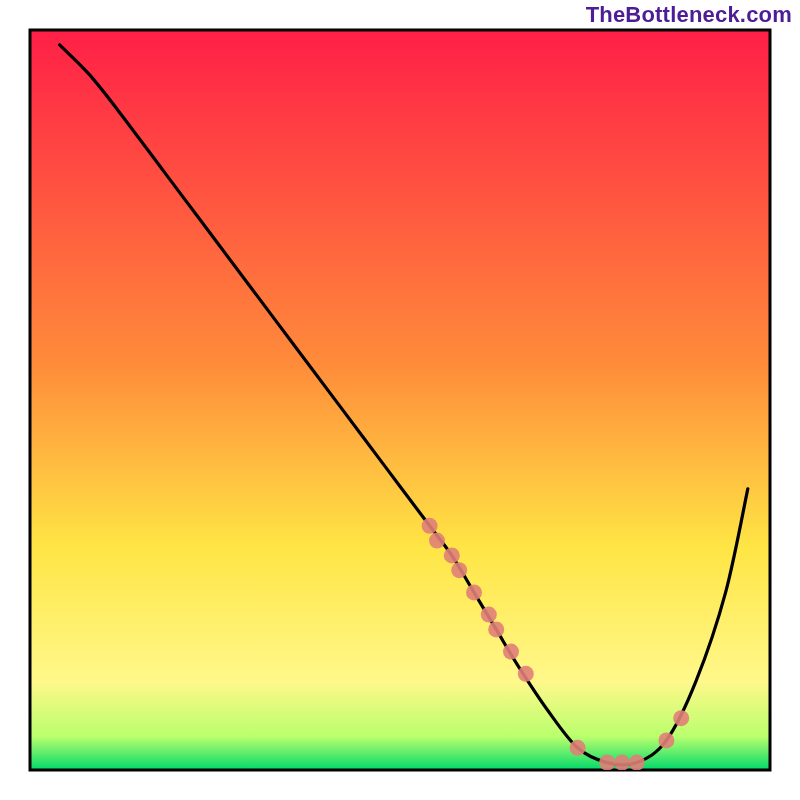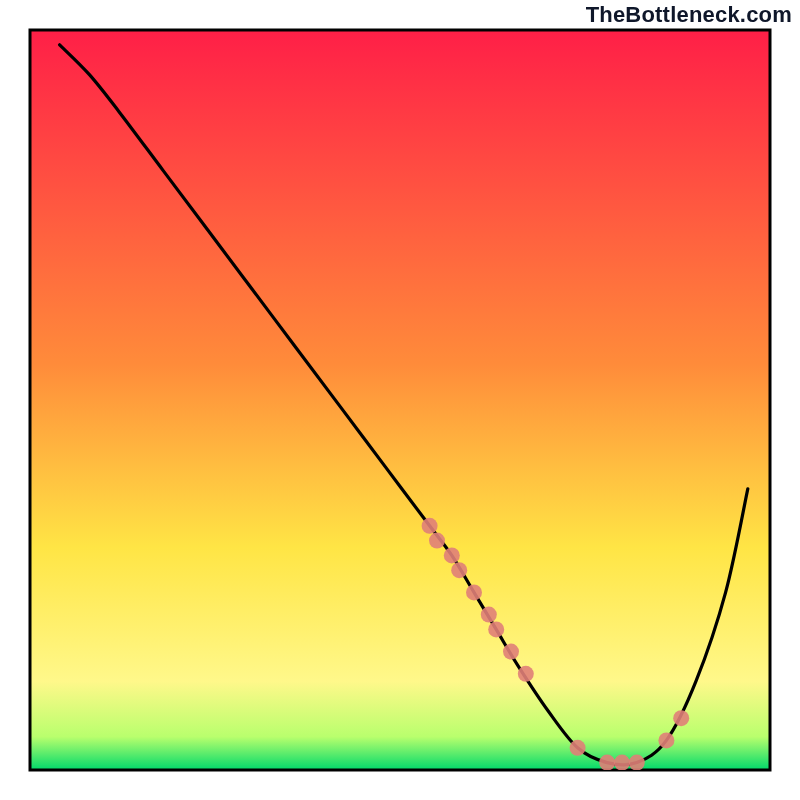--- a/index.html
+++ b/index.html
@@ -14,21 +14,21 @@
     position: relative;
     width: 800px;
     height: 800px;
   }
   .watermark {
     position: absolute;
     top: 2px;
     right: 8px;
     font-size: 22px;
     font-weight: 600;
-    color: #0f172a;
+    color: #4c1d95;
     letter-spacing: 0.2px;
     z-index: 3;
   }
   svg.plot {
     position: absolute;
     top: 0;
     left: 0;
     width: 800px;
     height: 800px;
   }

